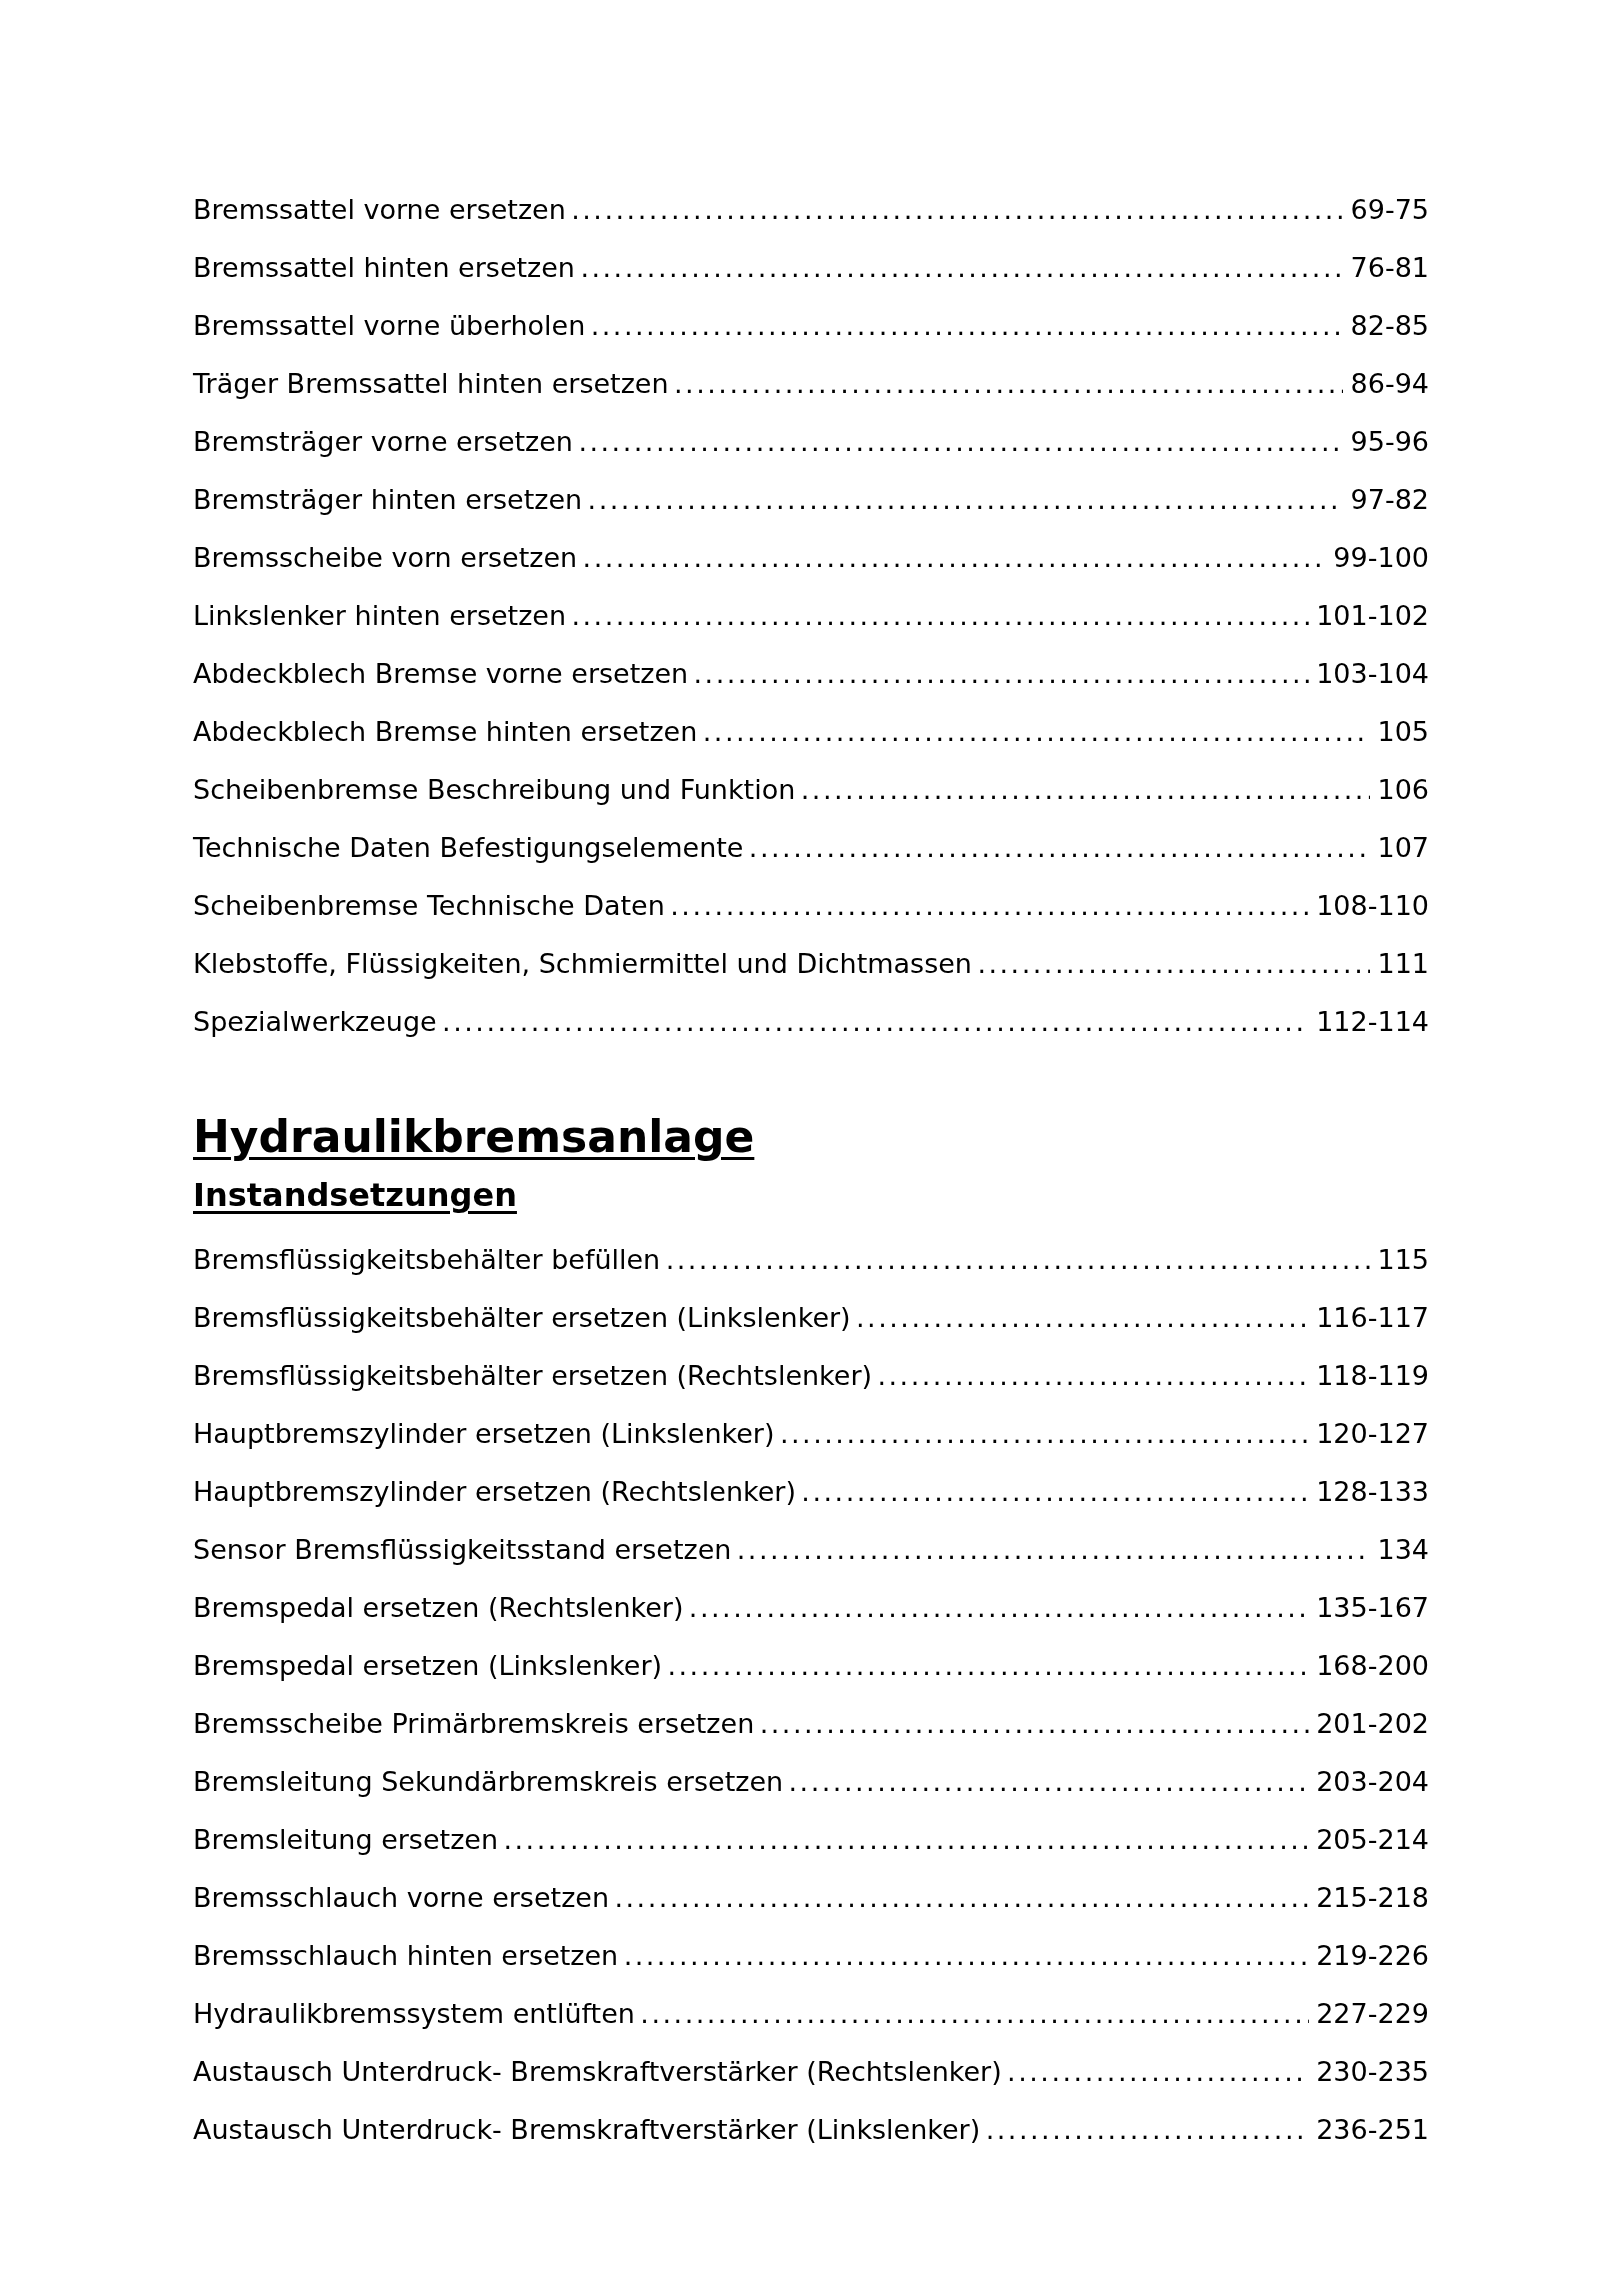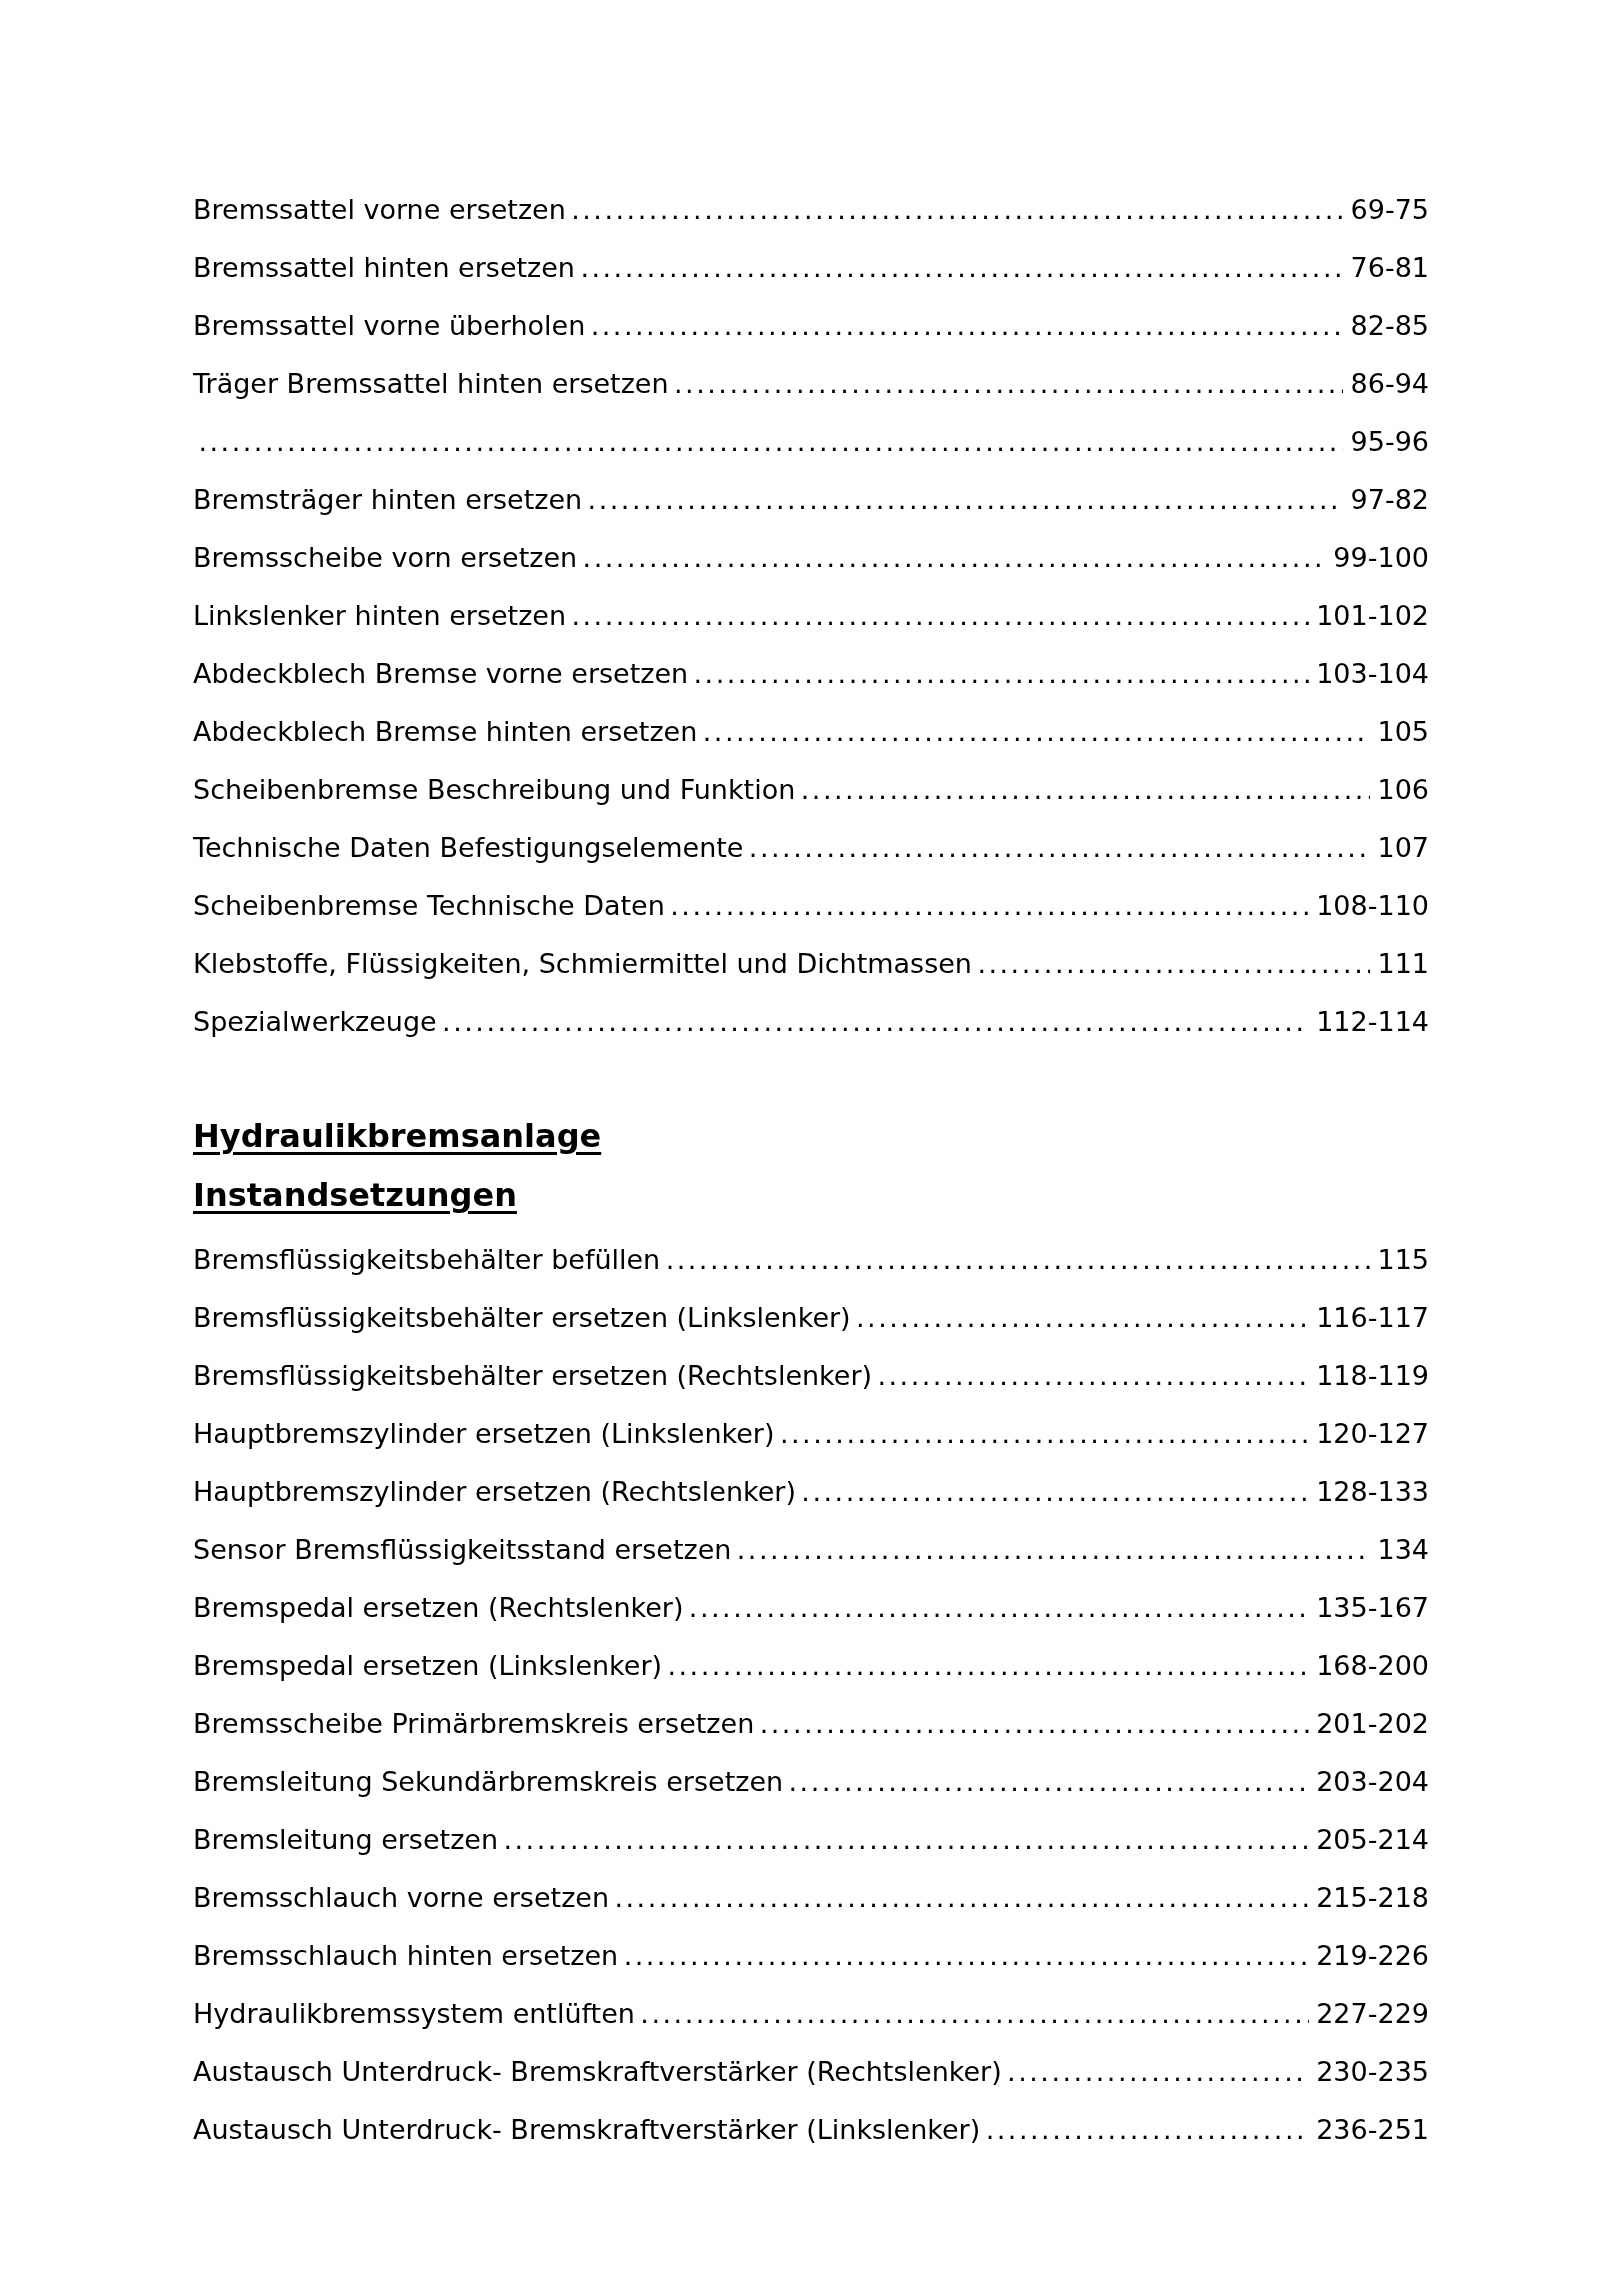--- a/index.html
+++ b/index.html
@@ -43,21 +43,21 @@
   .entry .dots::after {
     content: "............................................................................................................................................................................................................................";
     letter-spacing: 2.5px;
   }
   .entry .pages {
     flex: 0 0 auto;
     white-space: nowrap;
   }
   .section-heading {
     margin: 66px 0 0 0;
-    font-size: 32px;
+    font-size: 44px;
     line-height: 39px;
     font-weight: 700;
     text-decoration: underline;
     text-decoration-thickness: 2.7px;
     text-underline-offset: 4.5px;
   }
   .section-subheading {
     margin: 22.4px 0 0 0;
     font-size: 32px;
     line-height: 34px;
@@ -95,20 +95,21 @@
     <span class="pages">82-85</span>
   </div>
 
   <div class="entry">
     <span class="label">Träger Bremssattel hinten ersetzen</span>
     <span class="dots"></span>
     <span class="pages">86-94</span>
   </div>
 
   <div class="entry">
+    <span class="label">Bremsträger vorne ersetzen</span>
     <span class="dots"></span>
     <span class="pages">95-96</span>
   </div>
 
   <div class="entry">
     <span class="label">Bremsträger hinten ersetzen</span>
     <span class="dots"></span>
     <span class="pages">97-82</span>
   </div>
 

